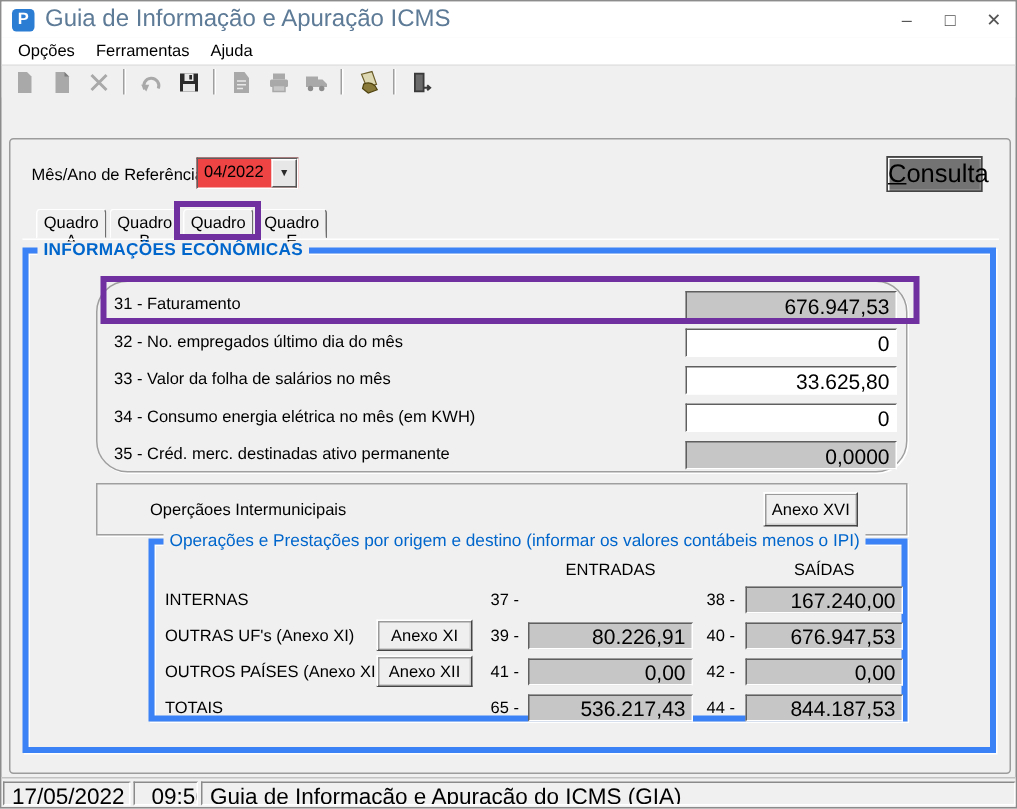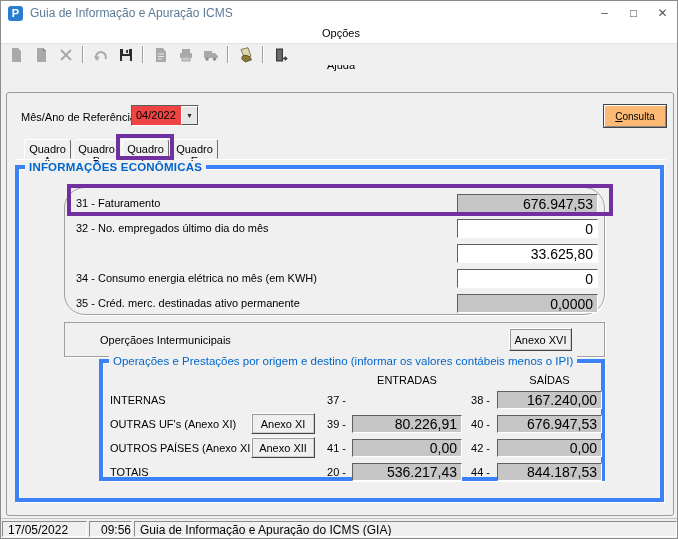--- a/index.html
+++ b/index.html
@@ -9,26 +9,26 @@
     --band-bg:#848484;
     --disabled-bg:#c6c6c6;
   }
   *{margin:0;padding:0;box-sizing:border-box;}
   body{background:#d6d6d6;font-family:"Liberation Sans","DejaVu Sans",sans-serif;font-size:11px;color:#000;}
   .window{position:relative;width:678px;height:539px;background:#f0f0f0;border:1px solid #8c8c8c;overflow:hidden;}
 
   
   .titlebar{position:absolute;top:0;left:0;right:0;height:24px;background:#ffffff;display:flex;align-items:center;padding-left:7px;}
   .app-icon{width:15px;height:15px;background:#2b7cd3;border-radius:3px;color:#fff;font-weight:bold;font-size:11px;display:flex;align-items:center;justify-content:center;flex:0 0 auto;}
-  .title{margin-left:7px;color:#5d7a96;font-size:12px;flex:1;white-space:nowrap;overflow:hidden;}
+  .title{margin-left:7px;color:#5d7a96;font-size:16px;flex:1;white-space:nowrap;overflow:hidden;}
   .win-controls{display:flex;height:100%;}
   .win-btn{width:29px;height:100%;display:flex;align-items:center;justify-content:center;color:#555;font-size:12px;cursor:default;}
 
   
-  .menubar{position:absolute;top:24px;left:0;right:0;height:18px;background:#ffffff;display:flex;align-items:center;padding-left:4px;flex-direction:column;}
+  .menubar{position:absolute;top:24px;left:0;right:0;height:18px;background:#ffffff;display:flex;align-items:center;padding-left:4px;}
   .menu-item{padding:2px 7px;color:#000;}
 
   
   .toolbar{position:absolute;top:42px;left:0;right:0;height:22px;background:#f0f0f0;display:flex;align-items:center;padding-left:2px;border-top:1px solid #e3e3e3;}
   .tb-btn{width:25px;height:21px;display:flex;align-items:center;justify-content:center;background:transparent;border:none;}
   .tb-sep{width:2px;height:17px;border-left:1px solid #9f9f9f;border-right:1px solid #ffffff;margin:0 4px;}
   .tb-icon{display:flex;align-items:center;justify-content:center;}
 
   
   .band{position:absolute;top:64px;left:0;right:0;height:24px;background:var(--band-bg);}
@@ -39,21 +39,21 @@
   .company-field{position:absolute;left:281px;top:2px;width:391px;height:20px;background:var(--company-bg);border:1px solid;border-color:#5f5f5f #fff #fff #5f5f5f;}
 
   
   .main-panel{position:absolute;left:5px;top:91px;width:668px;height:424px;background:#f0f0f0;border:1px solid #9c9c9c;border-radius:3px;}
 
   .mes-label{position:absolute;left:14px;top:18px;}
   .combo{position:absolute;left:124px;top:12px;width:68px;height:21px;border:1px solid;border-color:#5f5f5f #fff #fff #5f5f5f;background:#ef4444;display:flex;}
   .combo-text{flex:1;padding:3px 0 0 4px;font-size:11px;}
   .combo-arrow{width:17px;height:100%;background:#e7e7e7;border:1px solid;border-color:#fff #555 #555 #fff;display:flex;align-items:center;justify-content:center;font-size:7px;color:#2a2a2a;}
   .btn{background:#efefef;border:1px solid;border-color:#fff #444 #444 #fff;box-shadow:1px 1px 0 #9a9a9a inset, -1px -1px 0 #cfcfcf inset;font-family:inherit;font-size:11px;color:#000;}
-  .consulta-btn{position:absolute;left:596px;top:11px;width:64px;height:24px;border:1px solid #444;box-shadow:1px 1px 0 #fff inset,-1px -1px 0 #8a8a8a inset;background:#fdba74;font-family:inherit;font-size:10px;}
+  .consulta-btn{position:absolute;left:584px;top:11px;width:64px;height:24px;border:1px solid #444;box-shadow:1px 1px 0 #fff inset,-1px -1px 0 #8a8a8a inset;background:#737373;font-family:inherit;font-size:17px;}
 
   
   .tabs{position:absolute;left:17px;top:46px;height:21px;width:640px;}
   .tab{position:absolute;top:0;width:47px;height:20px;background:#f0f0f0;border:1px solid;border-color:#fff #6d6d6d transparent #fff;border-radius:3px 3px 0 0;text-align:center;padding-top:3px;font-size:11px;}
   .tabline{position:absolute;left:8px;top:66px;width:651px;border-top:1px solid #fff;}
 
   
   .groupbox{position:absolute;border:4px solid #3b82f6;box-shadow:1px 1px 0 #fff, 1px 1px 0 #fff inset;}
   .gb-main{left:8px;top:72px;width:649px;height:337px;}
   .gb-caption{position:absolute;top:-8px;left:6px;background:#f0f0f0;padding:0 4px;color:var(--caption-blue);font-size:11.5px;white-space:nowrap;}
@@ -83,21 +83,21 @@
   .or-row .anexo-btn{position:absolute;left:148px;top:-1px;width:64px;height:21px;}
   .or-row .num{position:absolute;top:4px;text-align:right;}
   .or-row .e-num{left:203px;width:40px;}
   .or-row .s-num{left:350px;width:37px;}
   .or-row .field{position:absolute;top:1px;height:18px;}
   .or-row .e-field{left:249px;width:110px;}
   .or-row .s-field{left:394px;width:105px;}
 
   
   .statusbar{position:absolute;left:0;bottom:0;width:678px;height:20px;background:#f0f0f0;border-top:1px solid #c2c2c2;}
-  .sb-cell{position:absolute;top:2px;height:16px;border:1px solid;border-color:#8a8a8a #fff #fff #8a8a8a;padding:1px 5px 0 5px;font-size:12px;white-space:nowrap;overflow:hidden;}
+  .sb-cell{position:absolute;top:2px;height:16px;border:1px solid;border-color:#8a8a8a #fff #fff #8a8a8a;padding:1px 5px 0 5px;font-size:15px;white-space:nowrap;overflow:hidden;}
   .sb-date{left:1px;width:85px;}
   .sb-time{left:88px;width:43px;padding-left:11px;}
   .sb-text{left:133px;width:543px;}
 
   
   .annotation{position:absolute;border:4px solid var(--annotation);z-index:40;pointer-events:none;}
   .ann-tab{left:115px;top:133px;width:58px;height:26px;}
   .ann-fat{left:66px;top:183px;width:546px;height:32px;}
 
   u{text-decoration:underline;}
@@ -245,20 +245,21 @@
       <div class="framed panel-econ" id="econ-rows">
           <div class="econ-row" style="top: 5px;">
             <span class="row-label">31 - Faturamento</span>
             <div class="field disabled">676.947,53</div>
           </div>
           <div class="econ-row" style="top: 30px;">
             <span class="row-label">32 - No. empregados último dia do mês</span>
             <div class="field">0</div>
           </div>
           <div class="econ-row" style="top: 55px;">
+            <span class="row-label">33 - Valor da folha de salários no mês</span>
             <div class="field">33.625,80</div>
           </div>
           <div class="econ-row" style="top: 80px;">
             <span class="row-label">34 - Consumo energia elétrica no mês (em KWH)</span>
             <div class="field">0</div>
           </div>
           <div class="econ-row" style="top: 105px;">
             <span class="row-label">35 - Créd. merc. destinadas ativo permanente</span>
             <div class="field disabled">0,0000</div>
           </div>
@@ -290,21 +291,21 @@
           <div class="or-row" style="top: 75px;">
             <span class="row-label">OUTROS PAÍSES (Anexo XII)</span>
             <button class="btn anexo-btn">Anexo XII</button>
             <span class="num e-num">41 -</span>
             <div class="field disabled e-field">0,00</div>
             <span class="num s-num">42 -</span>
             <div class="field disabled s-field">0,00</div>
           </div>
           <div class="or-row" style="top: 99px;">
             <span class="row-label">TOTAIS</span>
-            <span class="num e-num">20 -</span>
+            <span class="num e-num">65 -</span>
             <div class="field disabled e-field">536.217,43</div>
             <span class="num s-num">44 -</span>
             <div class="field disabled s-field">844.187,53</div>
           </div>
         </div>
     </div>
   </div>
 
   <div class="statusbar">
     <div class="sb-cell sb-date">17/05/2022</div>

